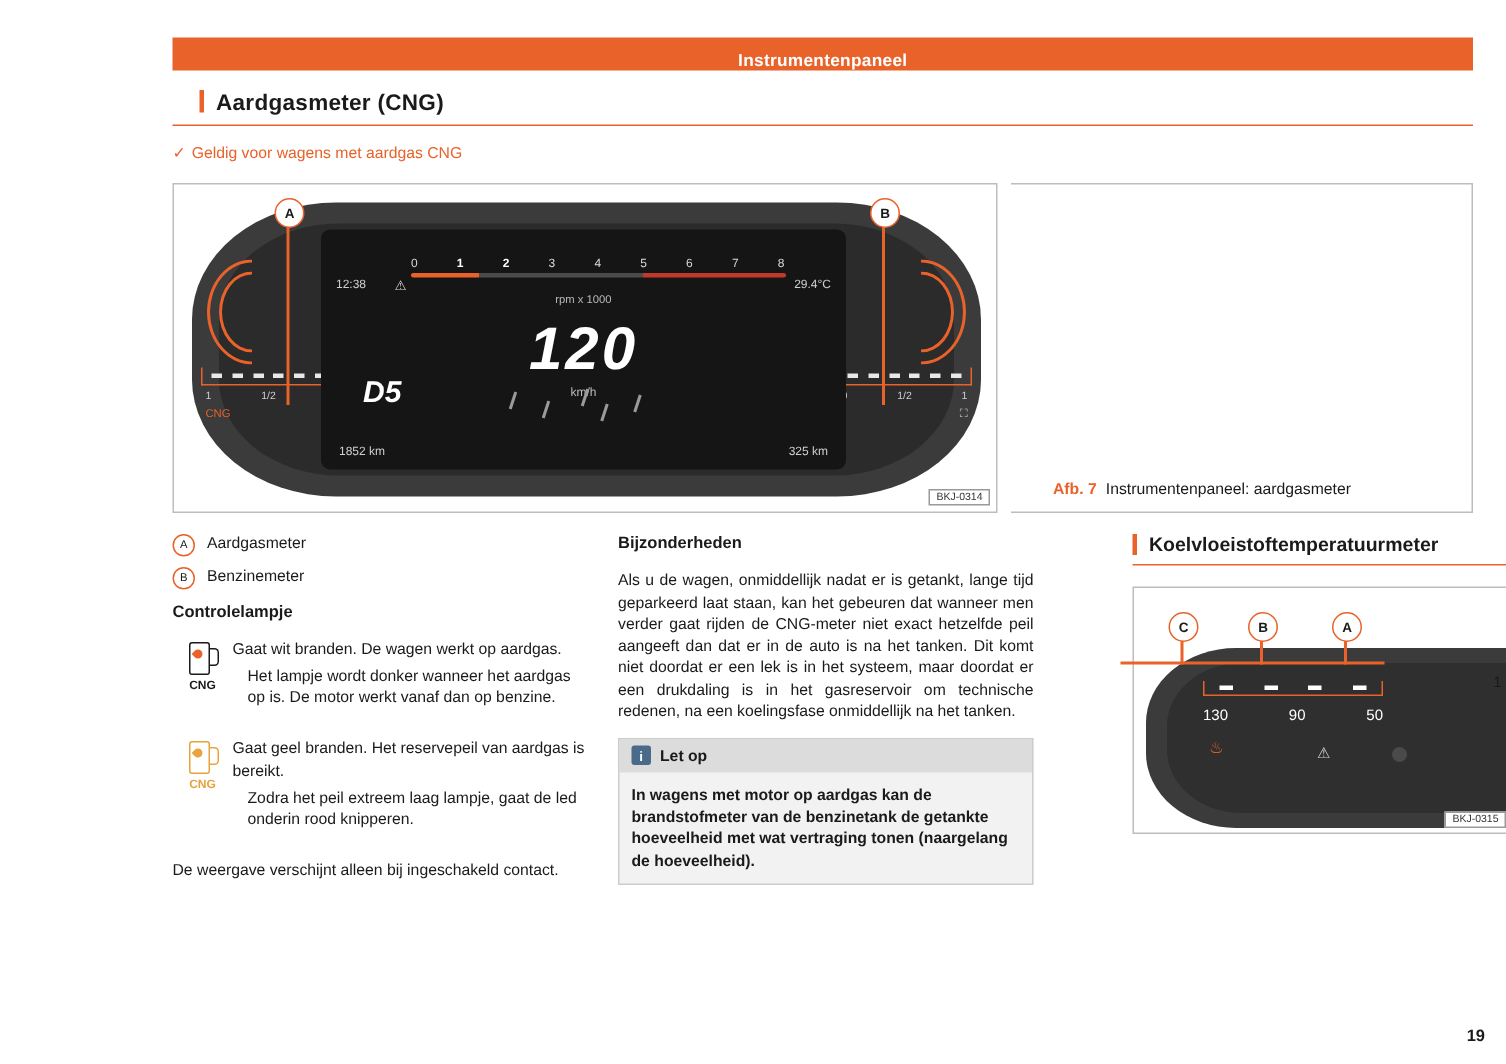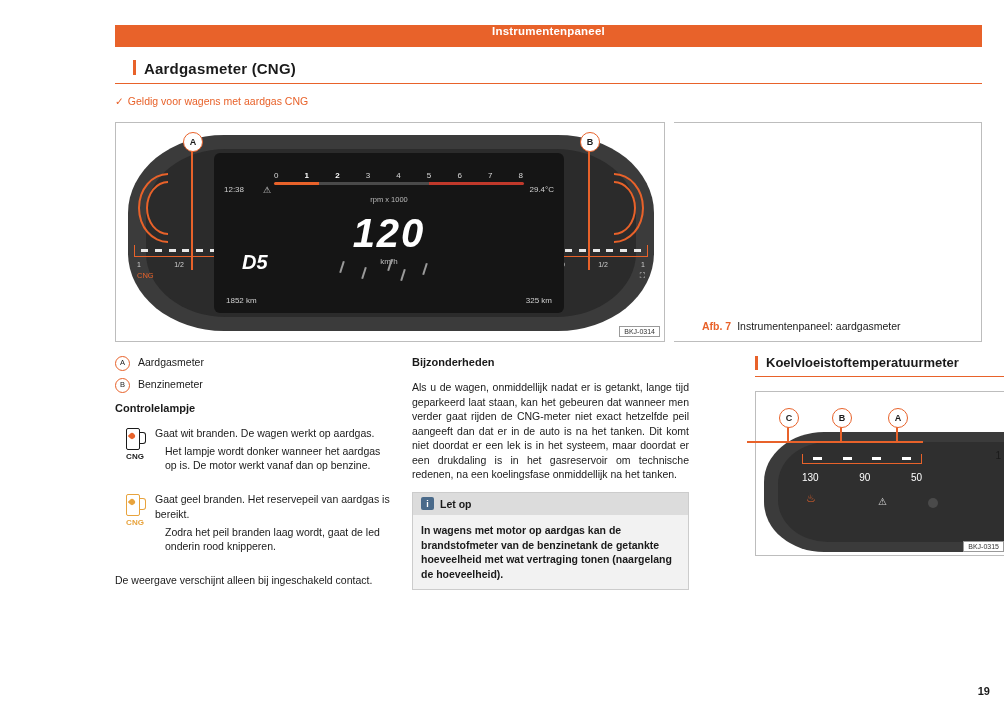--- a/index.html
+++ b/index.html
@@ -27,21 +27,21 @@
     position: absolute;
     left: 68px;
     top: 25px;
     width: 867px;
     height: 22px;
     background: #e8622a;
     color: #ffffff;
     font-size: 11.5px;
     font-weight: bold;
     display: flex;
-    align-items: flex-start;
+    align-items: flex-end;
     justify-content: center;
     letter-spacing: 0.2px;
   }
   
   .title-wrap {
     position: absolute;
     left: 68px;
     top: 60px;
     width: 867px;
   }
@@ -712,21 +712,21 @@
         <div class="lamp-ico">
           <div class="pump yellow">
             <div class="body"></div>
             <div class="nozzle"></div>
             <div class="drop"></div>
           </div>
           <div class="lamp-cng yellow">CNG</div>
         </div>
         <div class="lamp-text">
           <p>Gaat geel branden. Het reservepeil van aardgas is bereikt.</p>
-          <p class="indent">Zodra het peil branden laag wordt, gaat de led onderin rood knipperen.</p>
+          <p class="indent">Zodra het peil extreem laag lampje, gaat de led onderin rood knipperen.</p>
         </div>
       </div>
 
       <div class="tail">De weergave verschijnt alleen bij ingeschakeld contact.</div>
     </div>
 
     <div class="col2">
       <h3>Bijzonderheden</h3>
       <p>Als u de wagen, onmiddellijk nadat er is getankt, lange tijd geparkeerd laat staan, kan het gebeuren dat wanneer men verder gaat rijden de CNG-meter niet exact hetzelfde peil aangeeft dan dat er in de auto is na het tanken. Dit komt niet doordat er een lek is in het systeem, maar doordat er een drukdaling is in het gasreservoir om technische redenen, na een koelingsfase onmiddellijk na het tanken.</p>
 

